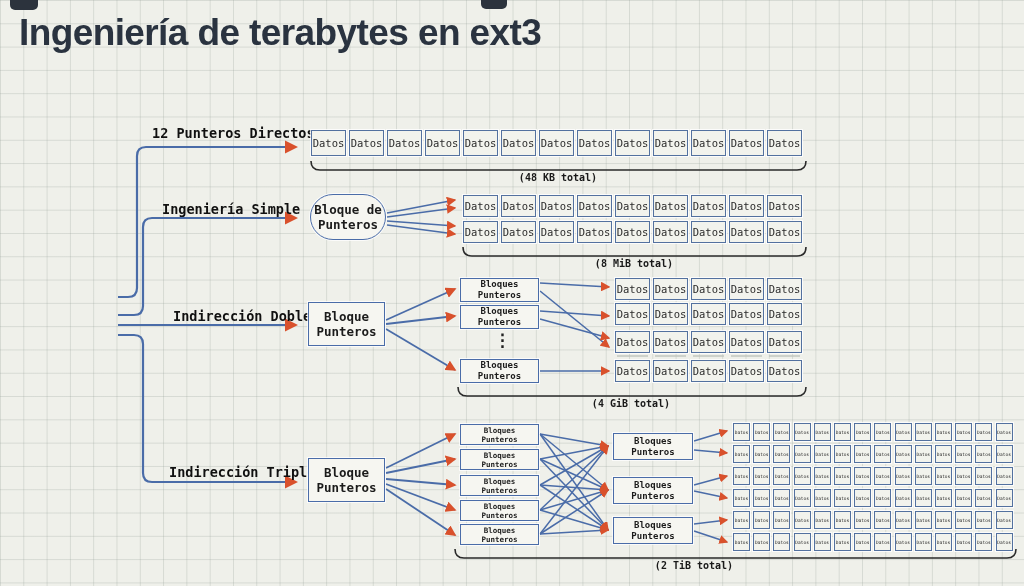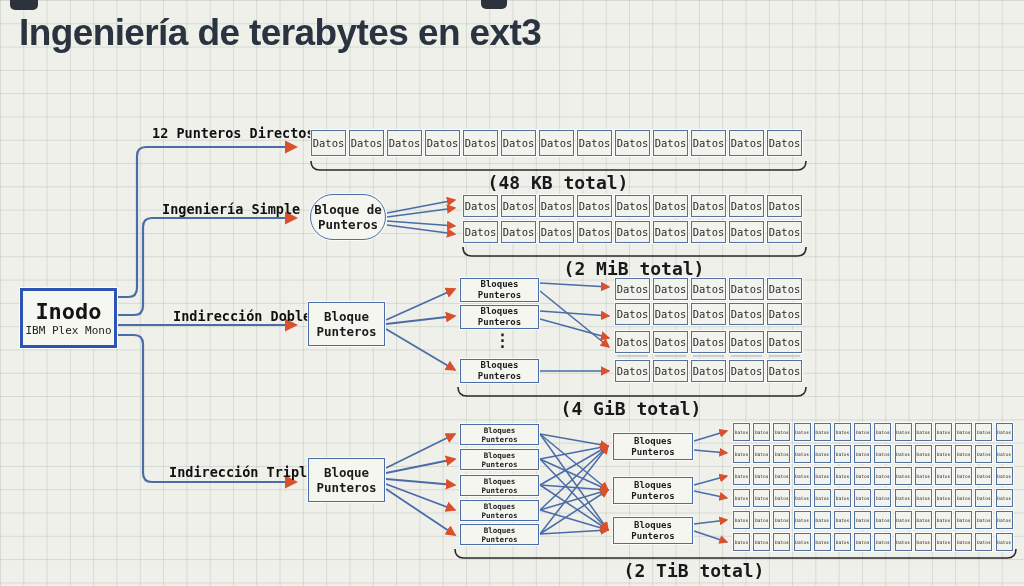--- a/index.html
+++ b/index.html
@@ -34,21 +34,21 @@
     color:#2a2a2a;box-sizing:border-box;font-weight:500;
     box-shadow:0 0 0 1px rgba(255,255,255,0.8);
   }
   #inode-box{
     left:20px;top:288px;width:97px;height:60px;border:3.5px solid #2d53b5;
     background:#f7f7f2;flex-direction:column;box-shadow:0 0 0 1px rgba(255,255,255,0.9);
   }
   #inode-title{font-size:22px;font-weight:600;line-height:24px;color:#141414;}
   #inode-note{font-size:11px;font-weight:500;line-height:13px;color:#222;}
   .blabel{position:absolute;font-weight:700;font-size:13.5px;color:#101010;white-space:nowrap;}
-  .total{position:absolute;transform:translateX(-50%);font-weight:700;font-size:18px;color:#191919;white-space:nowrap;}
+  .total{position:absolute;transform:translateX(-50%);font-weight:700;font-size:10px;color:#191919;white-space:nowrap;}
   .hub{font-size:12.5px;font-weight:600;line-height:15px;}
   .dots{position:absolute;font-size:17px;font-weight:700;color:#222;line-height:22px;}
   .artifact{position:absolute;background:#2c333d;border-radius:0 0 5px 5px;}
 </style>
 </head>
 <body>
 
 <div id="stage">
 
   <div class="artifact" style="left:10px;top:0;width:28px;height:10px;"></div>
@@ -123,24 +123,20 @@
 
     <g stroke="#bfc3bc" stroke-width="1.4">
       <line x1="617" y1="356" x2="648" y2="356"></line>
       <line x1="655" y1="356" x2="686" y2="356"></line>
       <line x1="693" y1="356" x2="724" y2="356"></line>
       <line x1="731" y1="356" x2="762" y2="356"></line>
       <line x1="769" y1="356" x2="800" y2="356"></line>
     </g>
   </svg>
 
-  <div class="box" id="inode-box">
-    <div id="inode-title">Inodo</div>
-    <div id="inode-note">IBM Plex Mono</div>
-  </div>
 
   <div class="blabel" style="left:152px;top:125px;">12 Punteros Directos</div>
   <div class="blabel" style="left:162px;top:201px;">Ingeniería Simple</div>
   <div class="blabel" style="left:173px;top:308px;">Indirección Doble</div>
   <div class="blabel" style="left:169px;top:464px;">Indirección Triple</div>
 
   <div class="box hub" style="left:310px;top:194px;width:76px;height:46px;border-radius:23px;">Bloque de
 Punteros</div>
   <div class="box hub" style="left:308px;top:302px;width:77px;height:44px;">Bloque
 Punteros</div>
@@ -315,17 +311,17 @@
       <div class="cell" style="left: 874.4px; top: 533px; width: 17px; height: 18px; font-size: 4.5px;">Datos</div>
       <div class="cell" style="left: 894.6px; top: 533px; width: 17px; height: 18px; font-size: 4.5px;">Datos</div>
       <div class="cell" style="left: 914.8px; top: 533px; width: 17px; height: 18px; font-size: 4.5px;">Datos</div>
       <div class="cell" style="left: 935px; top: 533px; width: 17px; height: 18px; font-size: 4.5px;">Datos</div>
       <div class="cell" style="left: 955.2px; top: 533px; width: 17px; height: 18px; font-size: 4.5px;">Datos</div>
       <div class="cell" style="left: 975.4px; top: 533px; width: 17px; height: 18px; font-size: 4.5px;">Datos</div>
       <div class="cell" style="left: 995.6px; top: 533px; width: 17px; height: 18px; font-size: 4.5px;">Datos</div>
     </div>
 
   <div class="total" style="left:558px;top:172px;">(48 KB total)</div>
-  <div class="total" style="left:634px;top:258px;">(2 MiB total)</div>
+  <div class="total" style="left:634px;top:258px;">(8 MiB total)</div>
   <div class="total" style="left:631px;top:398px;">(4 GiB total)</div>
   <div class="total" style="left:694px;top:560px;">(2 TiB total)</div>
 
 </div>
 
 </body></html>

